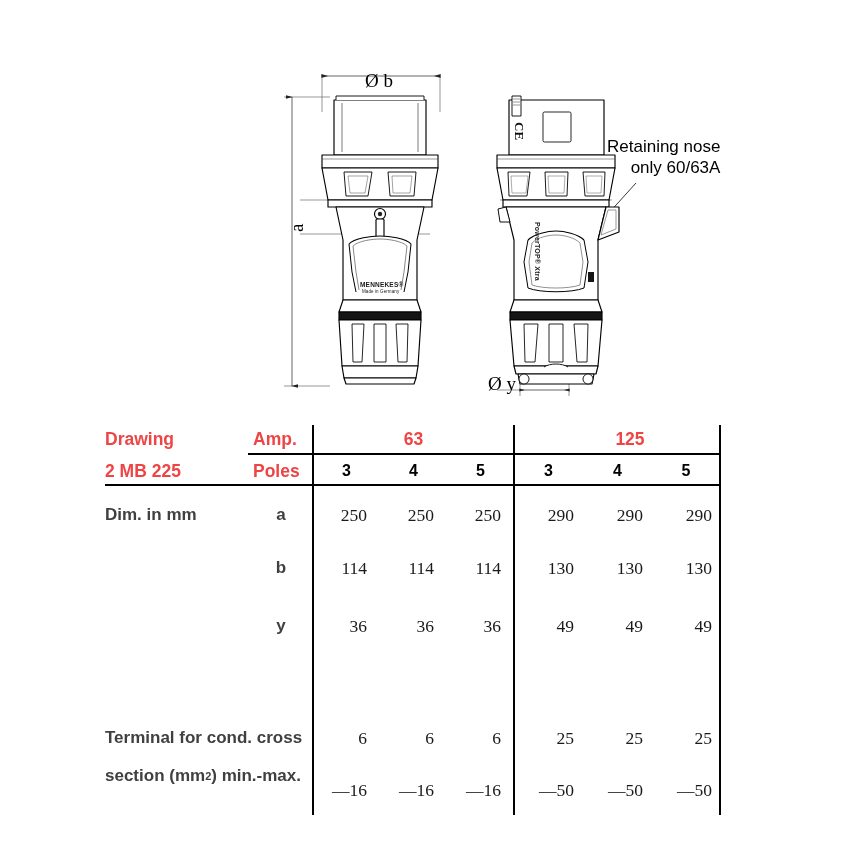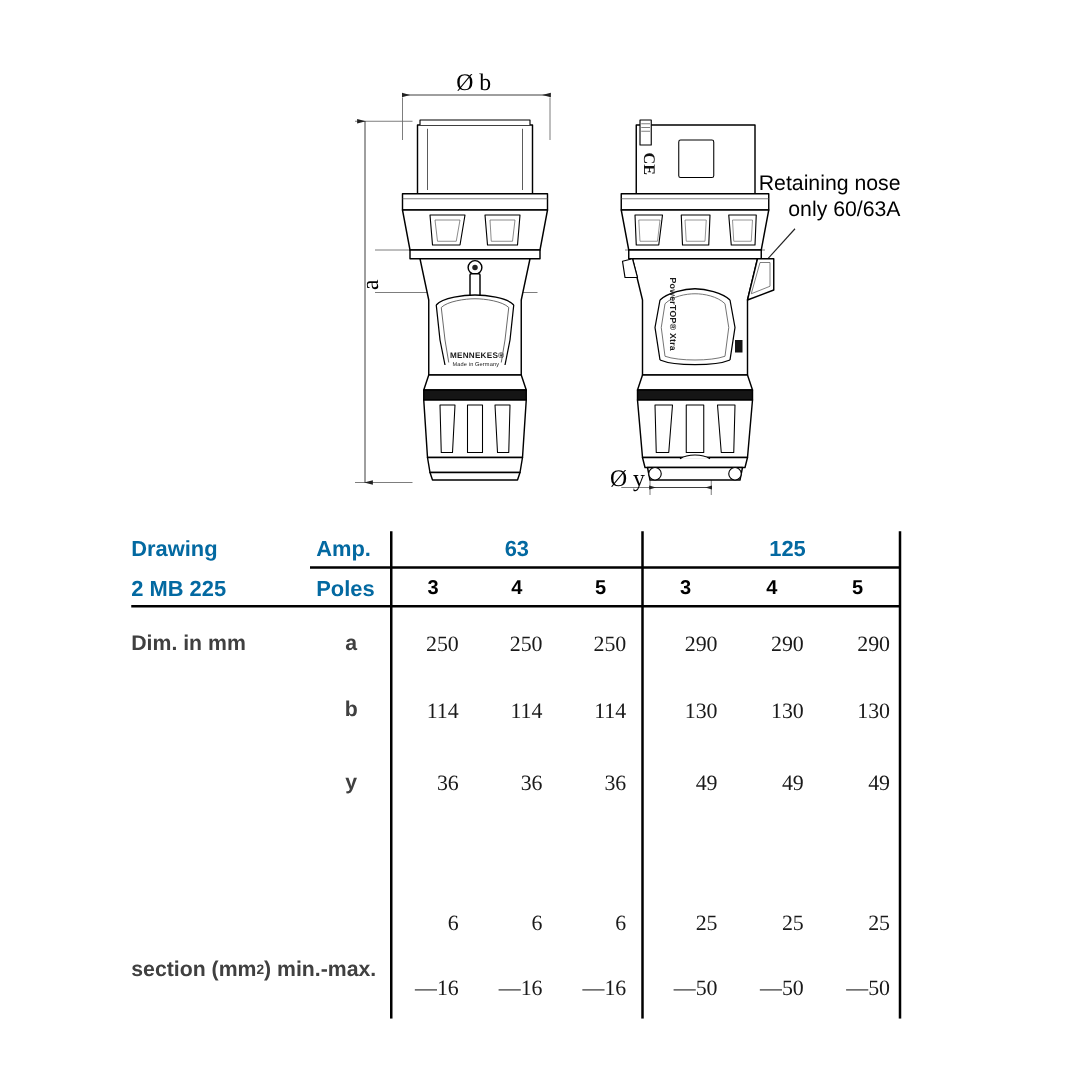--- a/index.html
+++ b/index.html
@@ -43,21 +43,21 @@
     top: 136px;
     text-align: right;
   }
 
   .dim-label {
     position: absolute;
     font-family: "Liberation Serif", serif;
     font-size: 19px;
     color: #000;
   }
-  #dim-label-b { left: 365px; top: 56px; }
+  #dim-label-b { left: 365px; top: 70px; }
   #dim-label-y { left: 488px; top: 373px; }
   #dim-label-a {
     left: 286px;
     top: 232px;
     transform: rotate(-90deg);
     transform-origin: left top;
   }
 
   .brand-text {
     position: absolute;
@@ -115,21 +115,21 @@
   .cellbox {
     position: absolute;
     display: flex;
     align-items: center;
     white-space: pre;
   }
   .hdr-bold {
     font-family: "Liberation Sans", sans-serif;
     font-weight: bold;
     font-size: 17.5px;
-    color: #0369a1;
+    color: #ef4444;
   }
   .hdr-bold-sm {
     font-family: "Liberation Sans", sans-serif;
     font-weight: bold;
     font-size: 16px;
     color: #000;
   }
   .rowlabel {
     font-family: "Liberation Sans", sans-serif;
     font-weight: bold;
@@ -367,20 +367,21 @@
 
   <div class="cellbox lft rowlabel" style="left:105px; top:198px; width:160px; height:26px;"></div>
   <div class="cellbox ctr rowlabel" style="left:255px; top:198px; width:52px; height:26px;">y</div>
   <div class="cellbox rgt datacell" style="left:313px; top:198px; width:54px; height:26px;">36</div>
   <div class="cellbox rgt datacell" style="left:380px; top:198px; width:54px; height:26px;">36</div>
   <div class="cellbox rgt datacell" style="left:447px; top:198px; width:54px; height:26px;">36</div>
   <div class="cellbox rgt datacell" style="left:518px; top:198px; width:56px; height:26px;">49</div>
   <div class="cellbox rgt datacell" style="left:587px; top:198px; width:56px; height:26px;">49</div>
   <div class="cellbox rgt datacell" style="left:656px; top:198px; width:56px; height:26px;">49</div>
 
+  <div class="cellbox lft rowlabel" style="left:105px; top:310px; width:205px; height:26px;">Terminal for cond. cross</div>
   <div class="cellbox rgt datacell" style="left:313px; top:310px; width:54px; height:26px;">6</div>
   <div class="cellbox rgt datacell" style="left:380px; top:310px; width:54px; height:26px;">6</div>
   <div class="cellbox rgt datacell" style="left:447px; top:310px; width:54px; height:26px;">6</div>
   <div class="cellbox rgt datacell" style="left:518px; top:310px; width:56px; height:26px;">25</div>
   <div class="cellbox rgt datacell" style="left:587px; top:310px; width:56px; height:26px;">25</div>
   <div class="cellbox rgt datacell" style="left:656px; top:310px; width:56px; height:26px;">25</div>
 
   <div class="cellbox lft rowlabel" style="left:105px; top:348px; width:205px; height:26px;"><span>section (mm</span><span class="sup">2</span><span>) min.-max.</span></div>
   <div class="cellbox rgt datacell" style="left:313px; top:362px; width:54px; height:26px;">—16</div>
   <div class="cellbox rgt datacell" style="left:380px; top:362px; width:54px; height:26px;">—16</div>

